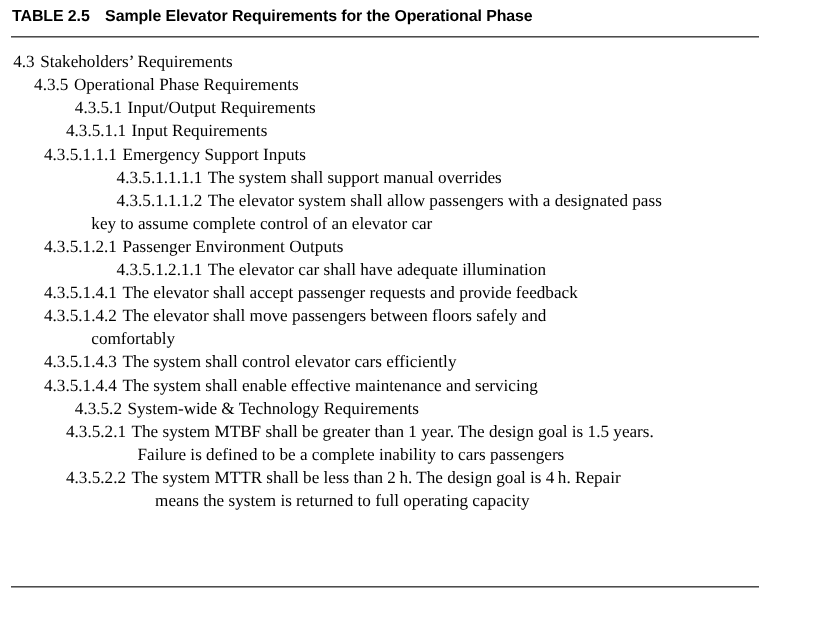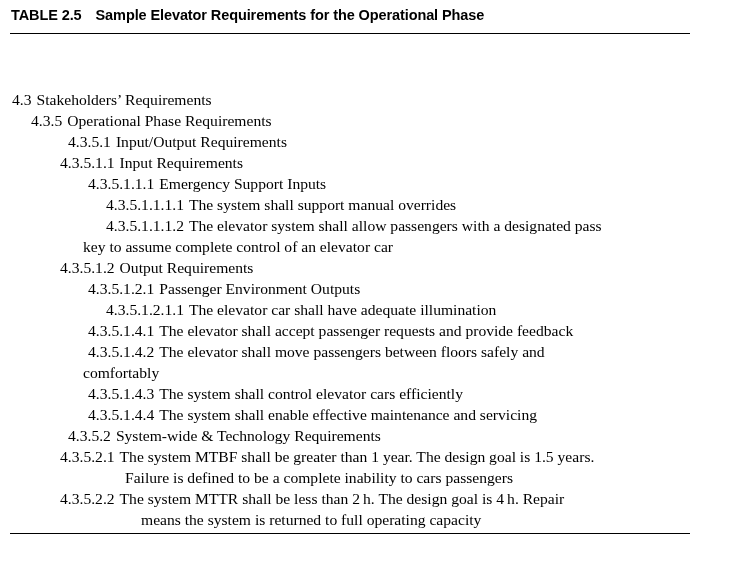--- a/index.html
+++ b/index.html
@@ -53,35 +53,34 @@
   }
   .rule-top    { top: 33px; }
   .rule-bottom { top: 533px; }
 
   
   .req-list {
     position: absolute;
     left: 0;
     top: 46px;
     width: 739px;
-    margin-top: 43px;
   }
 
   .req-line {
     font-size: 15.6px;
     line-height: 21px;
     white-space: nowrap;
   }
 
   
   .lvl-1 { padding-left: 12px; }
   .lvl-2 { padding-left: 31px; }
   .lvl-3 { padding-left: 68px; }
   .lvl-4 { padding-left: 60px; }
-  .lvl-5 { padding-left: 88px; }
+  .lvl-5 { padding-left: 40px; }
   .lvl-6 { padding-left: 106px; }
 
   
   .cont {
     white-space: nowrap;
   }
   .cont-a { padding-left: 83px; }  
   .cont-b { padding-left: 125px; }  
   .cont-c { padding-left: 141px; }  
 
@@ -102,21 +101,20 @@
 
   <div class="req-list">
       <div class="req-line lvl-1"><span class="num">4.3</span><span>Stakeholders’ Requirements</span></div>
       <div class="req-line lvl-2"><span class="num">4.3.5</span><span>Operational Phase Requirements</span></div>
       <div class="req-line lvl-3"><span class="num">4.3.5.1</span><span>Input/Output Requirements</span></div>
       <div class="req-line lvl-4"><span class="num">4.3.5.1.1</span><span>Input Requirements</span></div>
       <div class="req-line lvl-5"><span class="num">4.3.5.1.1.1</span><span>Emergency Support Inputs</span></div>
       <div class="req-line lvl-6"><span class="num">4.3.5.1.1.1.1</span><span>The system shall support manual overrides</span></div>
       <div class="req-line lvl-6"><span class="num">4.3.5.1.1.1.2</span><span>The elevator system shall allow passengers with a designated pass</span></div>
       <div class="req-line cont cont-a">key to assume complete control of an elevator car</div>
-      <div class="req-line lvl-4"><span class="num">4.3.5.1.2</span><span>Output Requirements</span></div>
       <div class="req-line lvl-5"><span class="num">4.3.5.1.2.1</span><span>Passenger Environment Outputs</span></div>
       <div class="req-line lvl-6"><span class="num">4.3.5.1.2.1.1</span><span>The elevator car shall have adequate illumination</span></div>
       <div class="req-line lvl-5"><span class="num">4.3.5.1.4.1</span><span>The elevator shall accept passenger requests and provide feedback</span></div>
       <div class="req-line lvl-5"><span class="num">4.3.5.1.4.2</span><span>The elevator shall move passengers between floors safely and</span></div>
       <div class="req-line cont cont-a">comfortably</div>
       <div class="req-line lvl-5"><span class="num">4.3.5.1.4.3</span><span>The system shall control elevator cars efficiently</span></div>
       <div class="req-line lvl-5"><span class="num">4.3.5.1.4.4</span><span>The system shall enable effective maintenance and servicing</span></div>
       <div class="req-line lvl-3"><span class="num">4.3.5.2</span><span>System-wide &amp; Technology Requirements</span></div>
       <div class="req-line lvl-4"><span class="num">4.3.5.2.1</span><span>The system MTBF shall be greater than 1 year. The design goal is 1.5 years.</span></div>
       <div class="req-line cont cont-b">Failure is defined to be a complete inability to cars passengers</div>

